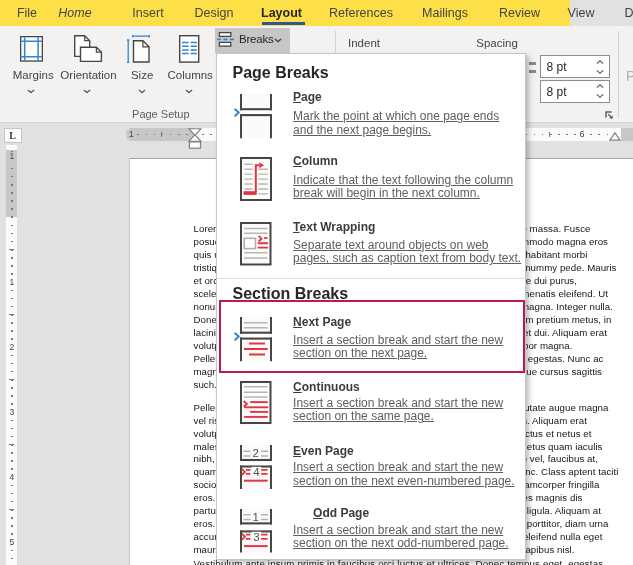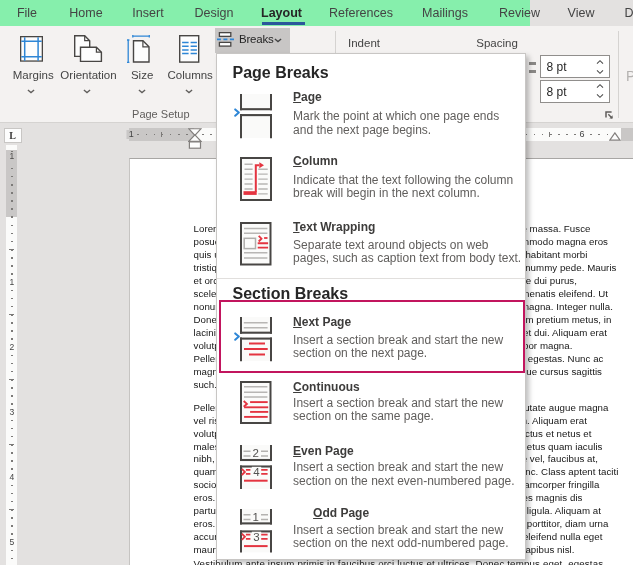--- a/index.html
+++ b/index.html
@@ -1,20 +1,20 @@
 <!DOCTYPE html>
 <html><head>
 <meta charset="utf-8">
 <style>
 * { margin:0; padding:0; box-sizing:border-box; }
 html,body { width:633px; height:565px; overflow:hidden; }
 body { position:relative; font-family:"Liberation Sans", sans-serif; background:#e3e1e0; }
 .abs { position:absolute; }
 
-#tabbar { left:0; top:0; width:530px; height:26px; background:#86efac; }
+#tabbar { left:0; top:0; width:570px; height:26px; background:#fde047; }
 .tab { position:absolute; top:6px; transform:translateX(-50%); font-size:12.5px; color:#444; white-space:nowrap; }
 #tab-layout { color:#262626; font-weight:bold; }
 #tabline { left:261.5px; top:22px; width:43px; height:3px; background:#2b579a; }
 #ribbon { left:0; top:26px; width:633px; height:97px; background:#f4f2f1; border-bottom:1px solid #d5d3d1; }
 .glabel { position:absolute; transform:translateX(-50%); font-size:11.5px; color:#444; white-space:nowrap; }
 .gname { position:absolute; transform:translateX(-50%); font-size:11px; color:#605e5c; white-space:nowrap; }
 .chev { position:absolute; }
 #breaksbtn { left:215.3px; top:2px; width:74.3px; height:24.7px; background:#c8c6c5; }
 .spinbox { position:absolute; width:70px; height:23px; background:#fff; border:1px solid #908e8c; font-size:12px; color:#262626; }
 .spinbox span.v { position:absolute; left:6px; top:4px; }
@@ -32,21 +32,21 @@
 .rnum { position:absolute; transform:translateX(-50%); font-size:9px; color:#444; line-height:9px; }
 #vrule { left:6.3px; top:145px; width:11px; height:420px; background:#fbfbfa; }
 #vband { left:0; top:5px; width:11px; height:67px; background:#c9c7c6; }
 .vtickcol { position:absolute; width:1.6px; background:repeating-linear-gradient(180deg, transparent 0 6.5px, #7c7a78 6.5px 8.125px); }
 .vtick { position:absolute; width:4.6px; height:1.2px; background:#7c7a78; }
 .vnum { position:absolute; left:0; width:11px; text-align:center; font-size:8.5px; color:#444; line-height:9px; background:#fbfbfa; }
 
 #menu { left:215.7px; top:53.2px; width:310.6px; height:506.8px; background:#fff; border:1px solid #c8c6c4; box-shadow:3px 3px 5px rgba(0,0,0,0.25); z-index:5; }
 #menu .hdr { position:absolute; left:15.8px; font-size:16px; font-weight:bold; color:#262626; white-space:nowrap; }
 #menu .ttl { position:absolute; left:76.4px; font-size:12px; font-weight:bold; color:#3d3c3b; white-space:nowrap; line-height:14px; }
-#menu .dsc { position:absolute; left:76.4px; font-size:12px; color:#605e5c; white-space:nowrap; line-height:13.3px; }
+#menu .dsc { position:absolute; left:76.4px; font-size:12px; color:#605e5c; white-space:nowrap; line-height:13.3px;text-decoration:underline; }
 #menu .icn { position:absolute; left:24.3px; }
 #menu .bluechev { position:absolute; left:17.6px; }
 #menusep { position:absolute; left:0; top:224px; width:100%; height:1px; background:#e1dfdd; }
 #hibox { left:218.6px; top:299.7px; width:306.2px; height:73.7px; border:2.2px solid #c2155e; z-index:7; }
 </style>
 </head>
 <body>
 
 <div class="abs" id="page"></div>
 <div class="abs" id="doctext">
@@ -133,21 +133,21 @@
 <path d="M0.75 13.3 H13.05 L6.9 6.9 Z" fill="#fdfdfd" stroke="#827f7d" stroke-width="1.2"></path>
 <rect x="1.4" y="13.9" width="11.1" height="6.3" fill="#fdfdfd" stroke="#827f7d" stroke-width="1.2"></rect>
 </svg>
 <svg class="abs" style="left:609px;top:132.4px;z-index:2;" width="12" height="9" viewBox="0 0 12 9">
 <path d="M0.8 8.1 H11 L5.9 0.9 Z" fill="#fdfdfd" stroke="#827f7d" stroke-width="1.2"></path>
 </svg>
   </div>
 
 <div class="abs" id="tabbar">
   <div class="tab" style="left:27px;">File</div>
-  <div class="tab" style="left:86px;">Home</div>
+  <div class="tab" style="left:75px;font-style:italic;">Home</div>
   <div class="tab" style="left:148px;">Insert</div>
   <div class="tab" style="left:214px;">Design</div>
   <div class="tab" id="tab-layout" style="left:281.5px;">Layout</div>
   <div class="tab" style="left:361px;">References</div>
   <div class="tab" style="left:445px;">Mailings</div>
   <div class="tab" style="left:519.5px;">Review</div>
   <div class="tab" style="left:581px;">View</div>
   <div class="tab" style="transform:none; left:624.5px;">De</div>
   <div class="abs" id="tabline"></div>
 </div>

